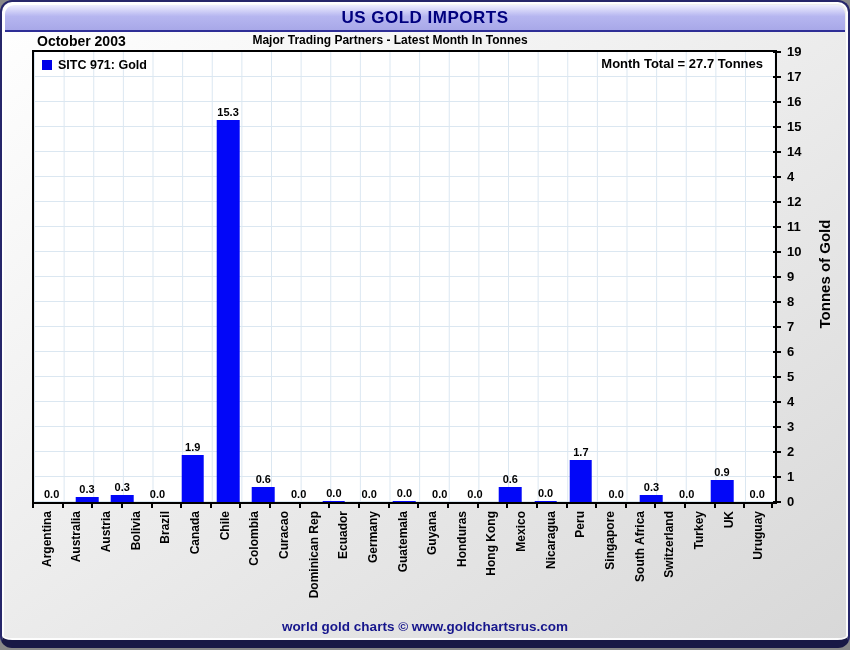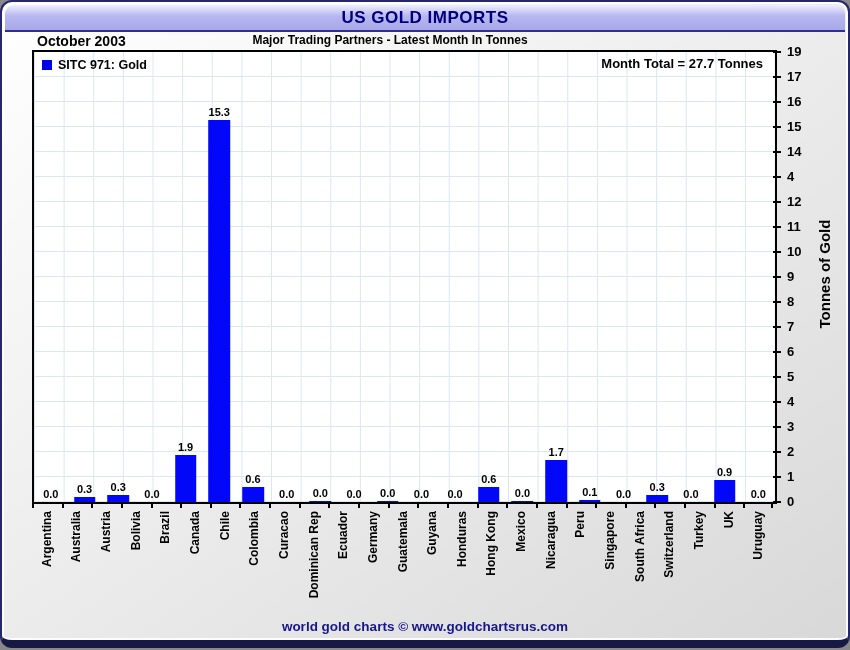--- a/index.html
+++ b/index.html
@@ -128,24 +128,20 @@
           <div class="bar" style="height: 3.33333%; background: rgb(2, 7, 248);"></div>
           <div class="bar-value" style="bottom: calc(3.33333% + 2px);">0.6</div>
         </div>
         <div class="bar-col">
           <div class="bar" style="height: 0.222222%; background: rgb(2, 7, 248);"></div>
           <div class="bar-value" style="bottom: calc(0.222222% + 2px);">0.0</div>
         </div>
         <div class="bar-col">
           <div class="bar" style="height: 9.44444%; background: rgb(2, 7, 248);"></div>
           <div class="bar-value" style="bottom: calc(9.44444% + 2px);">1.7</div>
-        </div>
-        <div class="bar-col">
-          <div class="bar" style="height: 0.555556%; background: rgb(2, 7, 248);"></div>
-          <div class="bar-value" style="bottom: calc(0.555556% + 2px);">0.1</div>
         </div>
         <div class="bar-col">
           <div class="bar" style="height: 0%; background: rgb(2, 7, 248);"></div>
           <div class="bar-value" style="bottom: calc(0% + 2px);">0.0</div>
         </div>
         <div class="bar-col">
           <div class="bar" style="height: 1.66667%; background: rgb(2, 7, 248);"></div>
           <div class="bar-value" style="bottom: calc(1.66667% + 2px);">0.3</div>
         </div>
         <div class="bar-col">

